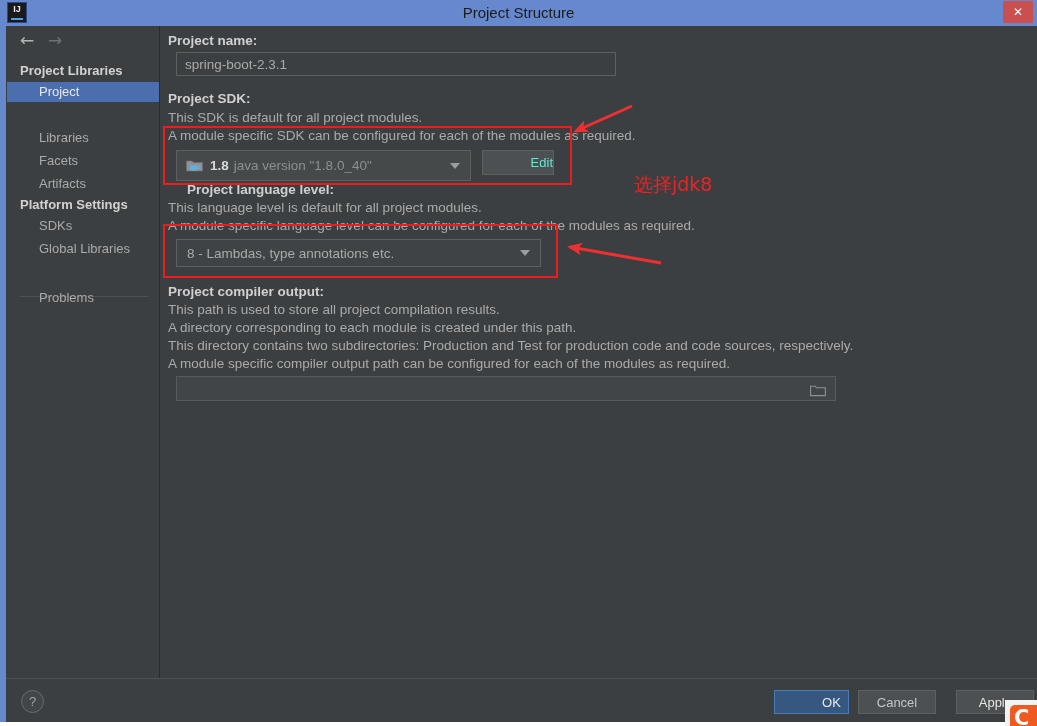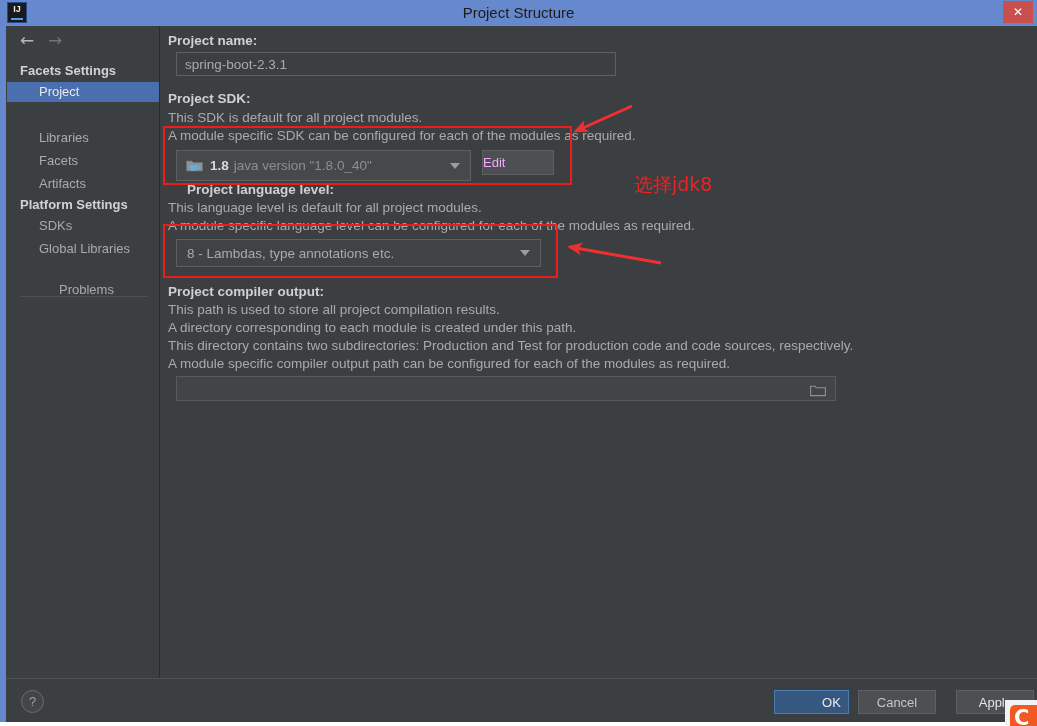--- a/index.html
+++ b/index.html
@@ -234,27 +234,28 @@
     margin-right: 7px;
     flex: 0 0 auto;
   }
 
   
   .btn {
     position: absolute;
     background: #4c5052;
     border: 1px solid #5e6060;
     box-sizing: border-box;
-    color: #f0abfc;
+    color: #5eead4;
     font-size: 13px;
     font-family: "Liberation Sans", sans-serif;
     display: flex;
     align-items: center;
-    justify-content: flex-start;
-    cursor: pointer;
+    justify-content: flex-end;
+    cursor: pointer;
+    padding-left: 7px;
   }
 
   
   .pathfield {
     position: absolute;
     background: #414547;
     border: 1px solid #585b5c;
     box-sizing: border-box;
   }
   .folder-ico {
@@ -382,21 +383,21 @@
 
     <div class="edge-left"></div>
 
     <div class="sidebar">
 
       <div class="navbar">
         <div class="nav-arrow nav-back">←</div>
         <div class="nav-arrow nav-fwd">→</div>
       </div>
 
-      <div class="side-head" style="top:37px;">Facets Settings</div>
+      <div class="side-head" style="top:37px;">Project Libraries</div>
 
       <div class="side-item selected" style="top:56px;">
         <span>Project</span>
       </div>
       <div class="side-item" style="top:102px;">
         <span>Libraries</span>
       </div>
       <div class="side-item" style="top:125px;">
         <span>Facets</span>
       </div>
@@ -408,21 +409,21 @@
 
       <div class="side-item" style="top:213px;">
         <span>Global Libraries</span>
       </div>
       <div class="side-item" style="top:190px;">
         <span>SDKs</span>
       </div>
 
       <div class="side-divider"></div>
 
-      <div class="side-item" style="top:254px;padding-left:20px;">
+      <div class="side-item" style="top:262px;">
         <span>Problems</span>
       </div>
     </div>
 
     <div class="content">
 
       <div class="lbl-bold" style="left:7px; top:7px;">Project name:</div>
       <div class="textfield" style="left:15px; top:26px; width:440px; height:24px;">
         <span>spring-boot-2.3.1</span>
       </div>

